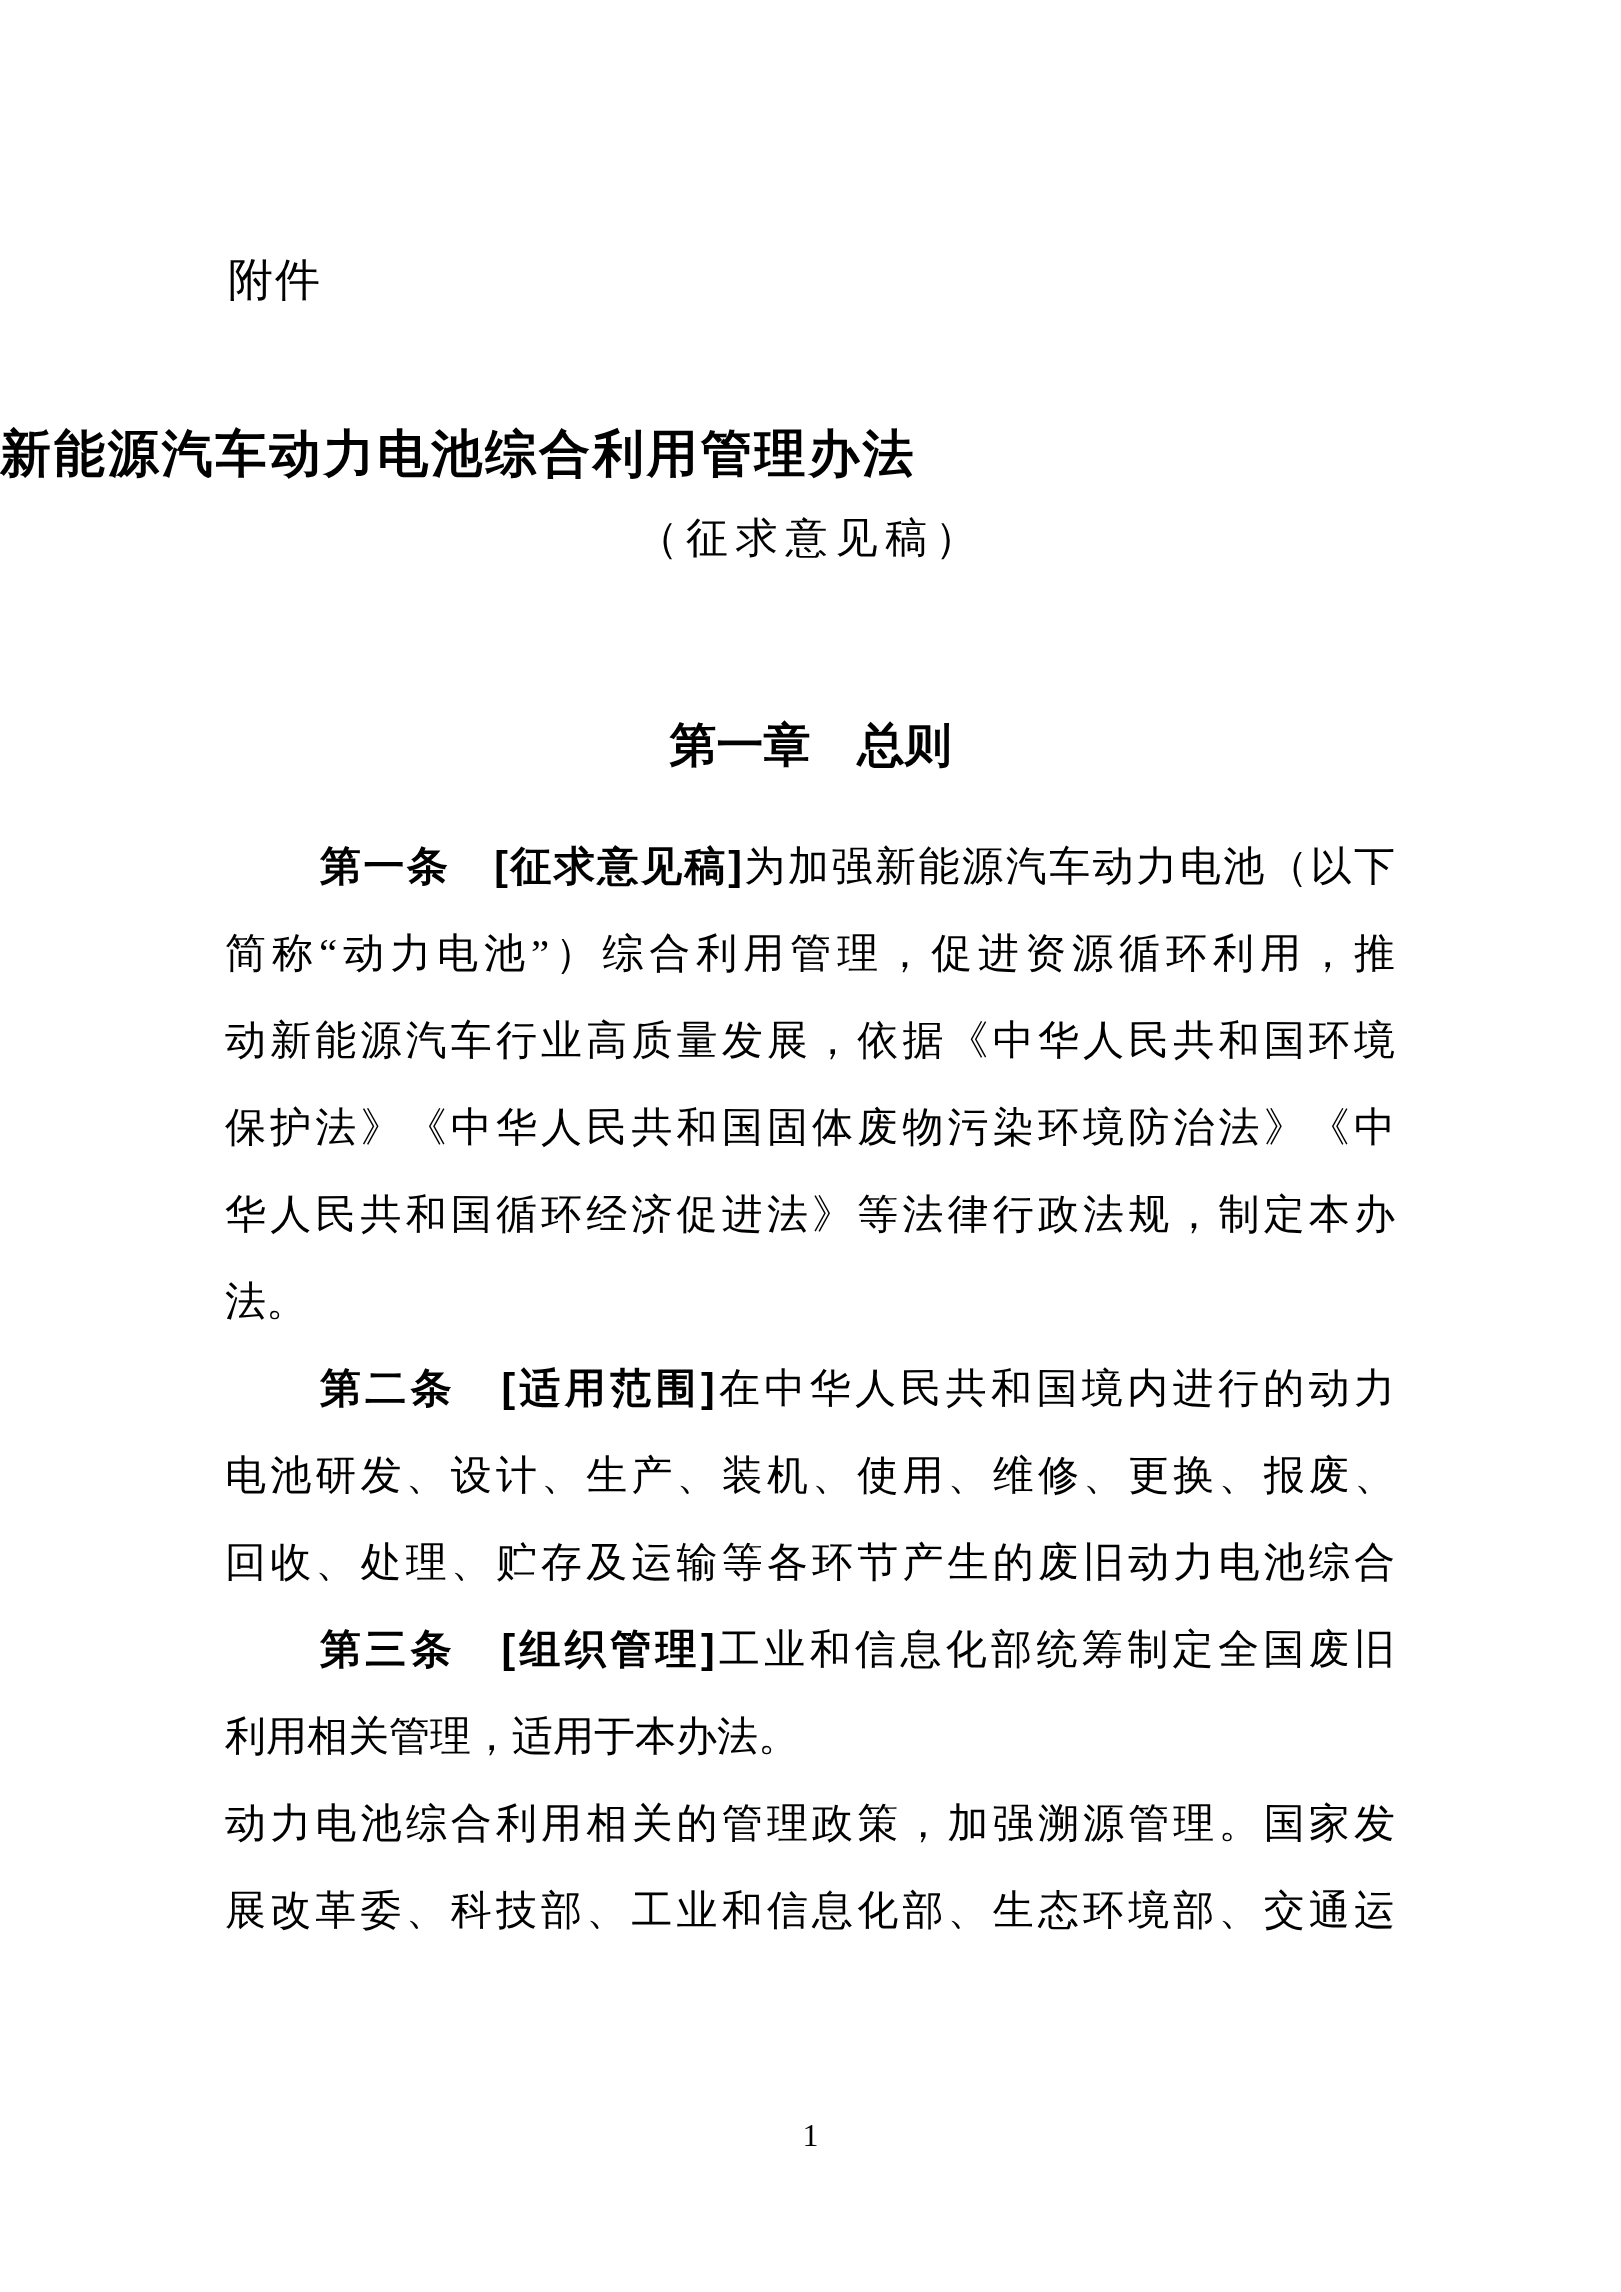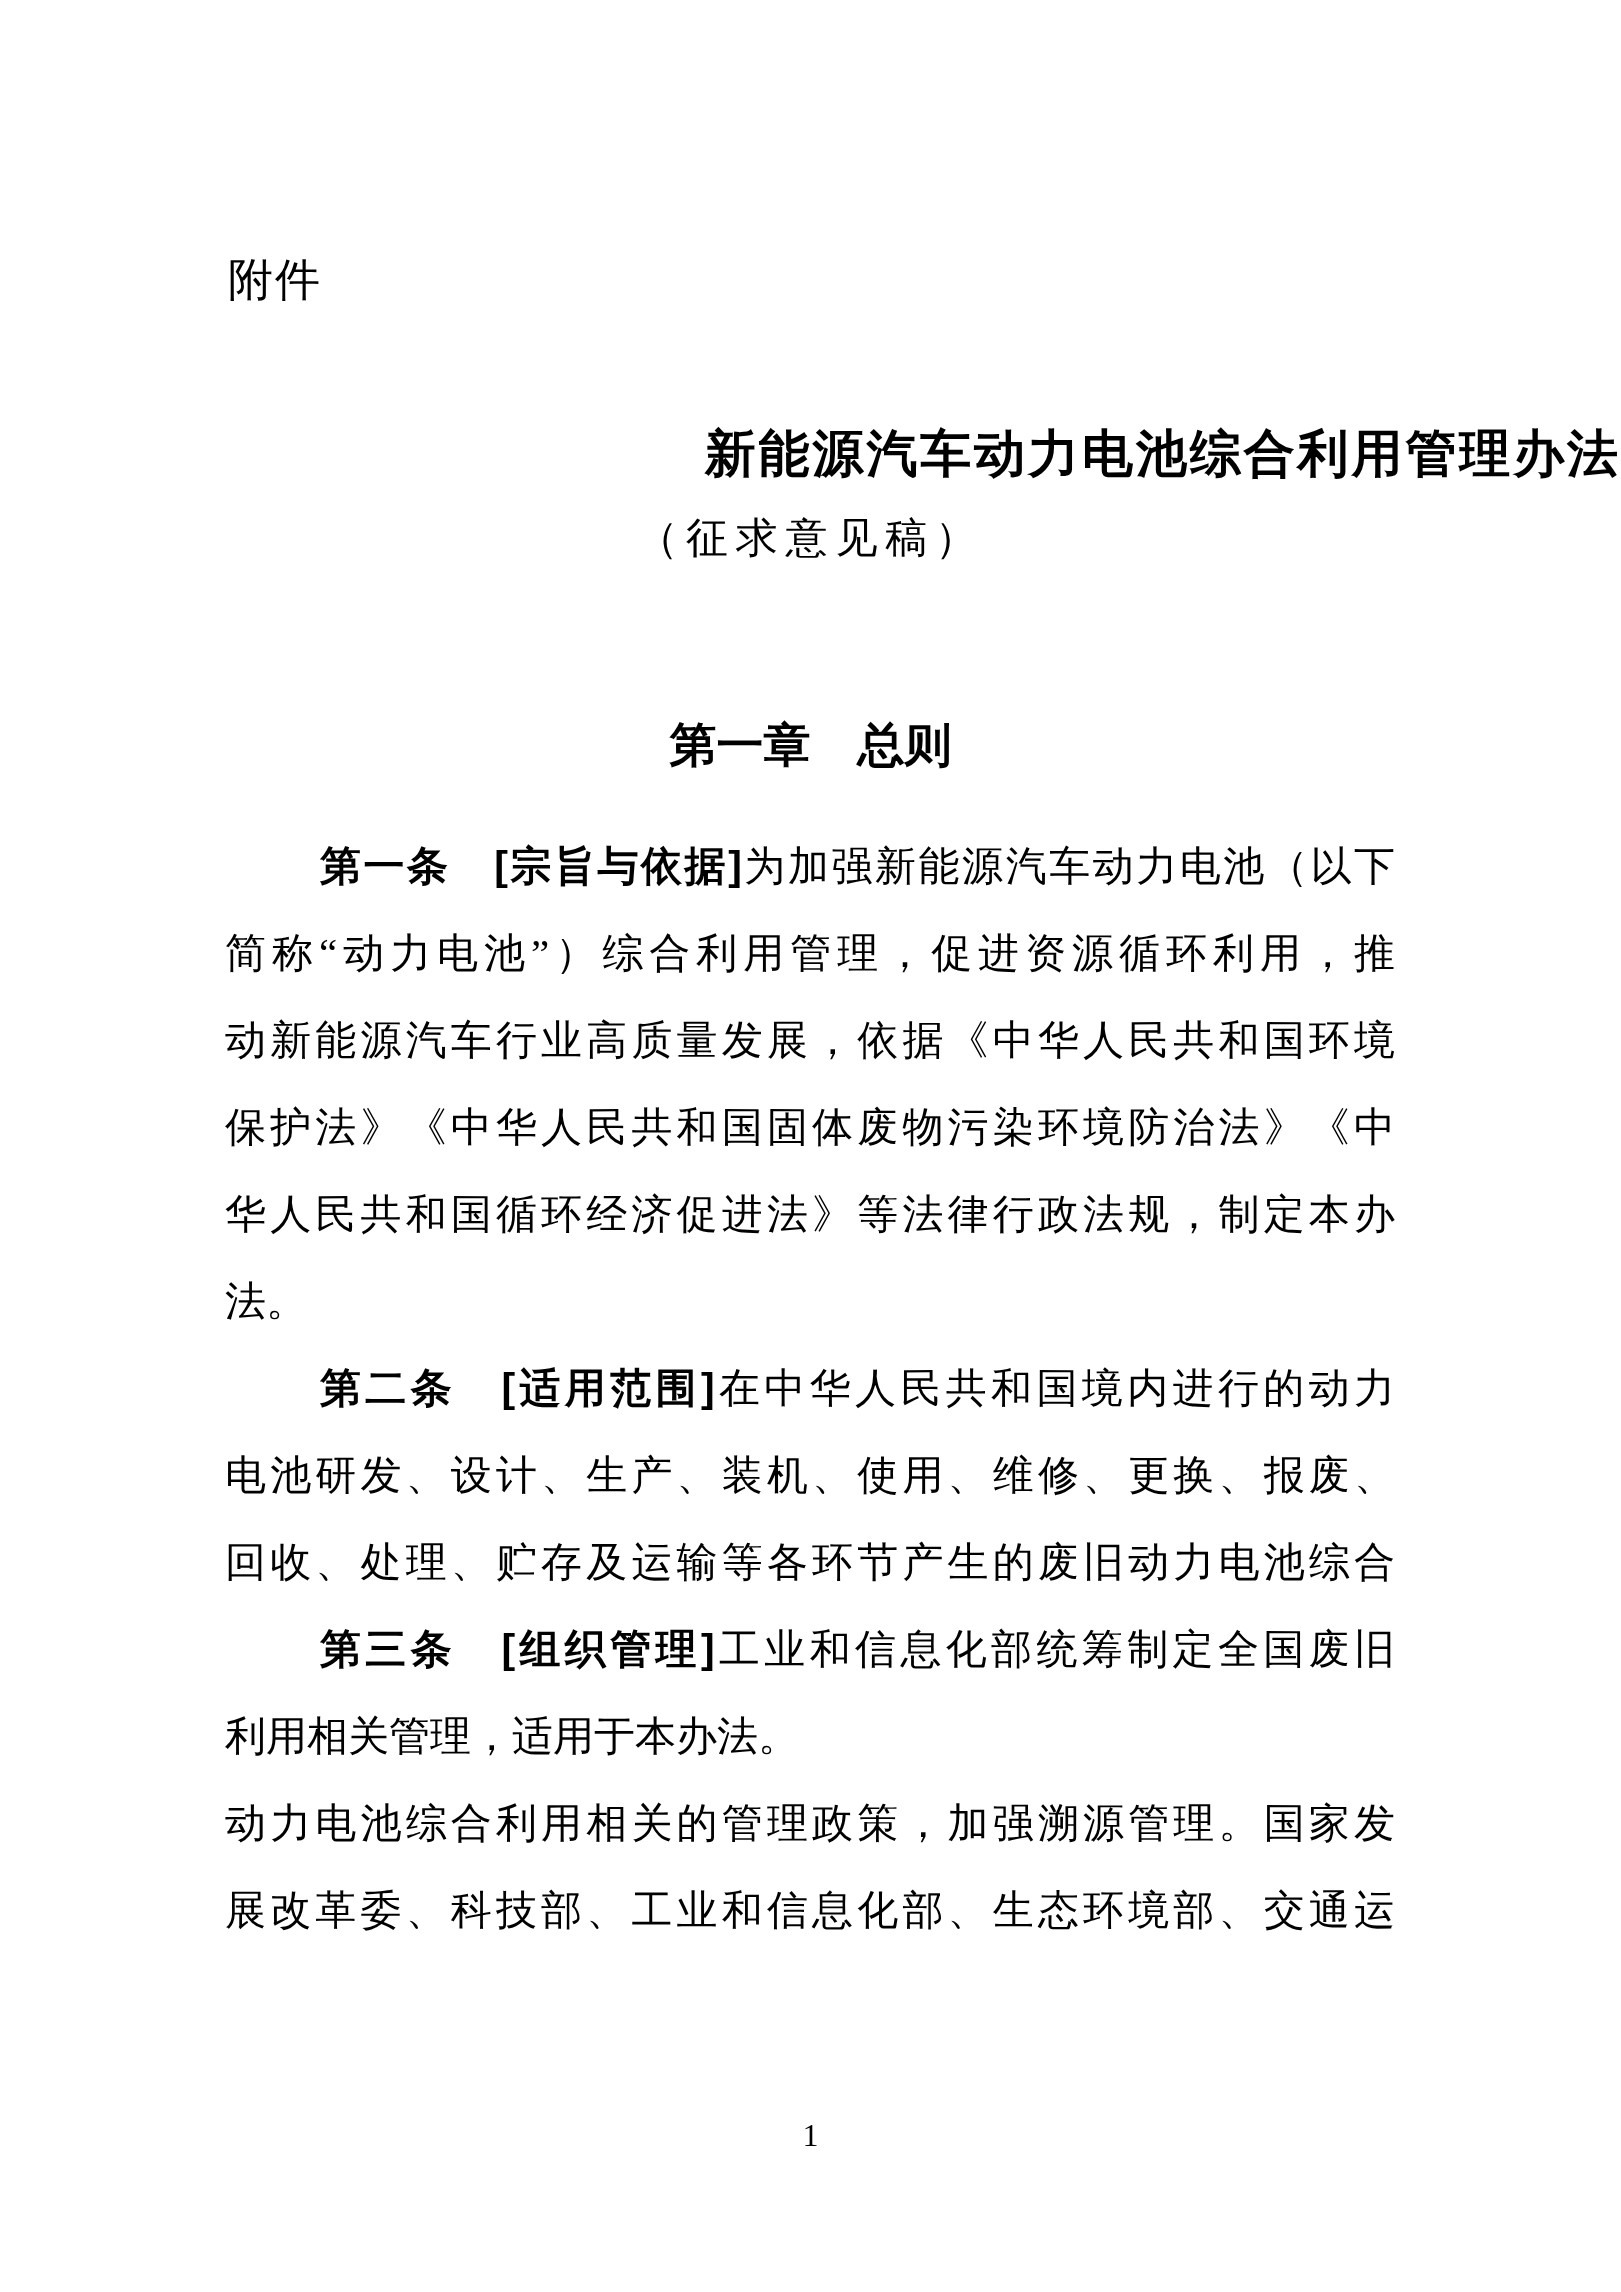--- a/index.html
+++ b/index.html
@@ -22,21 +22,21 @@
     top: 250px;
     font-size: 45px;
     font-family: Liberation Sans, sans-serif;
     letter-spacing: 2px;
   }
   .title {
     position: absolute;
     left: 0;
     top: 420px;
     width: 100%;
-    text-align: right;
+    text-align: left;
     font-size: 51px;
     font-weight: 700;
     font-family: "Liberation Sans", sans-serif;
     letter-spacing: 2.9px;
   }
   .subtitle {
     position: absolute;
     left: 0;
     top: 510px;
     width: 100%;
@@ -99,21 +99,21 @@
   <div class="attachment">附件</div>
 
   <div class="title">新能源汽车动力电池综合利用管理办法</div>
 
   <div class="subtitle">（征求意见稿）</div>
 
   <div class="chapter">第一章　总则</div>
 
   <div class="body-text">
 
-    <div class="line jl ind"><b class="art">第一条　[宗旨与依据]</b><span>为加强新能源汽车动力电池（以下</span></div>
+    <div class="line jl ind"><b class="art">第一条　[征求意见稿]</b><span>为加强新能源汽车动力电池（以下</span></div>
 
     <div class="line jl"><span>简称“动力电池”）综合利用管理，促进资源循环利用，推</span></div>
 
     <div class="line jl"><span>动新能源汽车行业高质量发展，依据《中华人民共和国环境</span></div>
 
     <div class="line jl"><span>保护法》《中华人民共和国固体废物污染环境防治法》《中</span></div>
 
     <div class="line jl"><span>华人民共和国循环经济促进法》等法律行政法规，制定本办</span></div>
 
     <div class="line ll"><span>法。</span></div>

